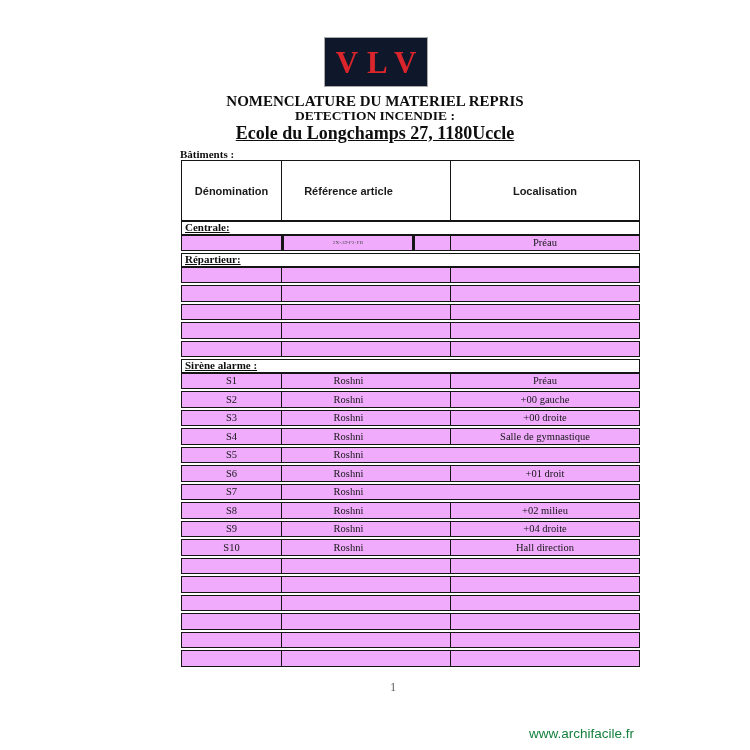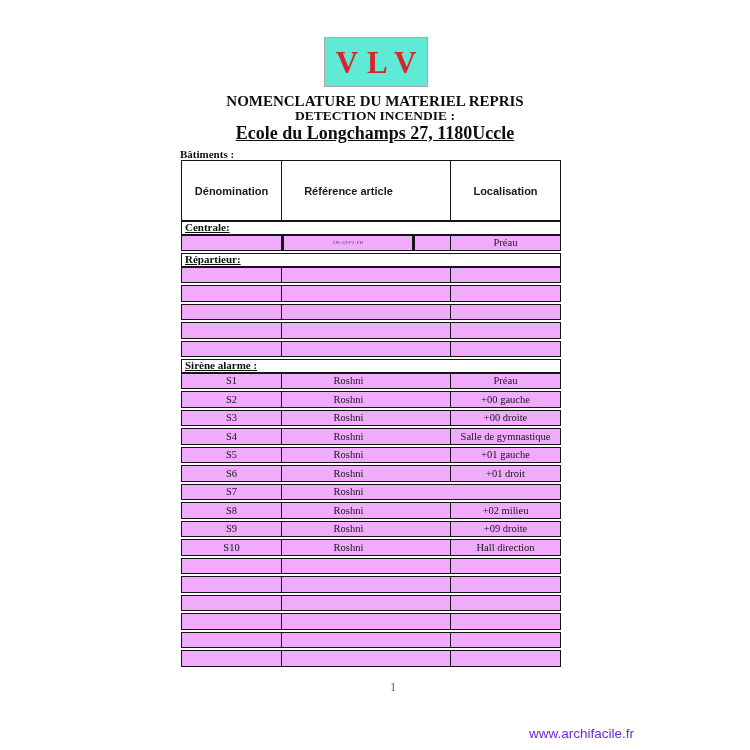--- a/index.html
+++ b/index.html
@@ -7,38 +7,38 @@
     position:relative;
     width:750px;height:750px;
     background:#ffffff;
     overflow:hidden;
     font-family:"Liberation Serif", serif;
     color:#111;
   }
   
   .logo-box{
     position:absolute;left:324px;top:37px;width:104px;height:50px;
-    border:1px solid #a9a9a9;background:#5eead4;
+    border:1px solid #a9a9a9;background:#0f172a;
     display:flex;align-items:center;justify-content:center;
     box-sizing:border-box;
   }
   .logo-text{
     font-family:"Liberation Serif", serif;
     font-weight:bold;font-size:31px;line-height:31px;
     letter-spacing:9px;padding-left:9px;
     color:#d9252b;
   }
   
   .title-line{position:absolute;left:0;width:750px;text-align:center;font-weight:bold;color:#0e0e0e;}
   .t1{top:93px;font-size:15px;}
   .t2{top:108px;font-size:13.5px;text-align:center;}
   .t3{top:123px;font-size:18px;text-decoration:underline;}
   .batiments{position:absolute;left:180px;top:137px;font-size:11px;font-weight:bold;color:#0e0e0e;margin-top:11px;}
   
-  .tbl{position:absolute;left:181px;top:160px;width:380px;}
+  .tbl{position:absolute;left:181px;top:160px;width:459px;}
   .thead{
     height:61px;border:1.5px solid #151515;box-sizing:border-box;
     display:flex;
   }
   .cell{
     display:flex;align-items:center;justify-content:center;
     box-sizing:border-box;overflow:hidden;white-space:nowrap;
     font-size:10.5px;color:#151515;
   }
   .c1{width:99px;}
@@ -60,21 +60,21 @@
   .row.centrale-row .c2{border-left-width:3px;border-right:3px solid #151515;}
   .row .tinyref{font-size:5px;color:#444;letter-spacing:0.2px;}
   
   .pagenum{
     position:absolute;left:181px;top:681px;width:424px;
     text-align:center;font-size:11.5px;color:#555;
   }
   .watermark{
     position:absolute;left:529px;top:726px;
     font-family:"Liberation Sans", sans-serif;
-    font-size:13.5px;color:#6d28d9;
+    font-size:13.5px;color:#15803d;
   }
 </style>
 </head>
 <body>
 
 <div class="page">
 
   <div class="logo-box">
     <span class="logo-text">VLV</span>
   </div>
@@ -147,40 +147,39 @@
           <div class="cell c3">+00 droite</div>
         </div>
         <div class="row">
           <div class="cell c1">S4</div>
           <div class="cell c2">Roshni</div>
           <div class="cell c3">Salle de gymnastique</div>
         </div>
         <div class="row">
           <div class="cell c1">S5</div>
           <div class="cell c2">Roshni</div>
-          <div class="cell c3">+01 gauche</div>
         </div>
         <div class="row">
           <div class="cell c1">S6</div>
           <div class="cell c2">Roshni</div>
           <div class="cell c3">+01 droit</div>
         </div>
         <div class="row">
           <div class="cell c1">S7</div>
           <div class="cell c2">Roshni</div>
         </div>
         <div class="row">
           <div class="cell c1">S8</div>
           <div class="cell c2">Roshni</div>
           <div class="cell c3">+02 milieu</div>
         </div>
         <div class="row">
           <div class="cell c1">S9</div>
           <div class="cell c2">Roshni</div>
-          <div class="cell c3">+09 droite</div>
+          <div class="cell c3">+04 droite</div>
         </div>
         <div class="row">
           <div class="cell c1">S10</div>
           <div class="cell c2">Roshni</div>
           <div class="cell c3">Hall direction</div>
         </div>
         <div class="row">
           <div class="cell c1"></div>
           <div class="cell c2"></div>
           <div class="cell c3"></div>

